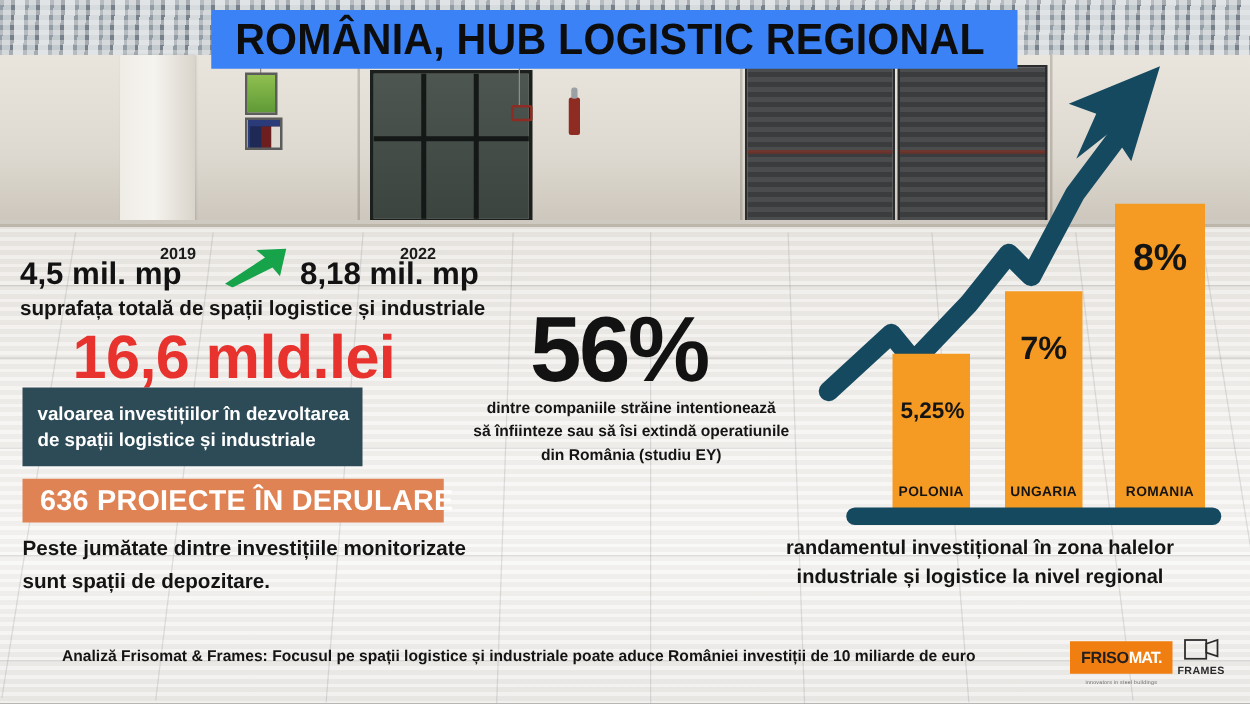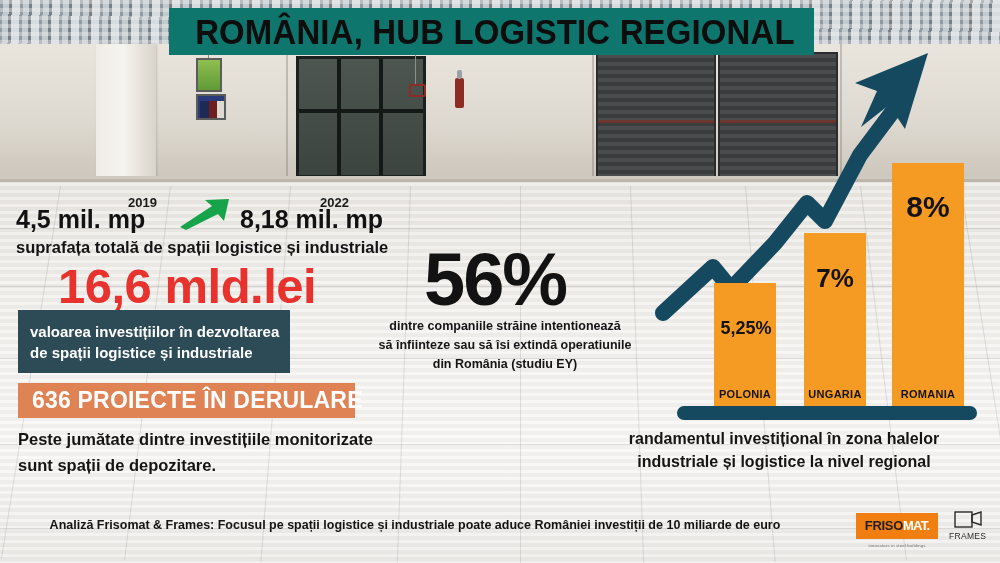--- a/index.html
+++ b/index.html
@@ -66,21 +66,21 @@
   .floor .hline{position:absolute;left:0;width:100%;height:1px;background:rgba(120,120,125,.22);}
   .floor .vline{position:absolute;top:10px;bottom:0;width:1px;background:rgba(120,120,125,.20);transform-origin:top center;}
   .floor-sheen{
     position:absolute;inset:0;
     background:repeating-linear-gradient(180deg,rgba(255,255,255,.55) 0 3px,rgba(205,203,200,.25) 3px 7px);
     opacity:.55;
   }
   
   .title-band{
     position:absolute;left:169px;top:8px;width:645px;height:47px;
-    background:#0f766e;display:flex;align-items:center;justify-content:flex-end;
+    background:#3b82f6;display:flex;align-items:center;justify-content:flex-start;
   }
   .title-band span{
     font-weight:bold;font-size:35px;color:#0d0d0d;letter-spacing:.2px;
     transform:scaleX(.94);white-space:nowrap;
   }
   
   .yr{position:absolute;font-weight:bold;font-size:13px;color:#1a1a1a;}
   .big-line{position:absolute;font-weight:bold;color:#121212;font-size:25px;white-space:nowrap;}
   .sub-line{position:absolute;font-weight:bold;color:#141414;font-size:16.5px;white-space:nowrap;}
   .green-arrow{position:absolute;left:176px;top:196px;width:56px;height:34px;}
@@ -117,31 +117,31 @@
   .baseline{position:absolute;left:677px;top:406px;width:300px;height:14px;background:#14495f;border-radius:8px;}
   .chart-cap{
     position:absolute;left:616px;top:427px;width:336px;text-align:center;
     font-weight:bold;font-size:16px;color:#141414;line-height:1.45;
   }
   
   .footer-note{
     position:absolute;left:0;top:518px;width:830px;text-align:center;
     font-weight:bold;font-size:12.5px;color:#141414;
   }
-  .logos{position:absolute;left:856px;top:510px;display:flex;align-items:center;gap:11px;}
+  .logos{position:absolute;left:856px;top:510px;display:flex;align-items:center;gap:4px;}
   .frisomat{position:relative;width:82px;height:26px;background:#f07e10;display:flex;align-items:center;justify-content:center;}
   .frisomat .fm1{font-weight:bold;font-size:13px;color:#231f20;letter-spacing:-.3px;}
   .frisomat .fm2{font-weight:bold;font-size:13px;color:#fff;letter-spacing:-.8px;}
   .frisomat .tag{
     position:absolute;left:0;bottom:-9px;width:82px;text-align:center;
     font-size:4.2px;color:#6b6b6b;letter-spacing:.2px;white-space:nowrap;
   }
   .frames{display:flex;flex-direction:column;align-items:center;gap:1px;}
   .frames .mark{width:30px;height:20px;}
-  .frames .nm{font-weight:normal;font-size:8.5px;color:#2a2a2a;letter-spacing:.3px;}
+  .frames .nm{font-weight:bold;font-size:8.5px;color:#2a2a2a;letter-spacing:.3px;}
 </style>
 </head>
 <body>
 
 <div id="stage">
 
   <div class="bg">
     <div class="ceiling"></div>
     <div class="wall"></div>
     <div class="wall-seam" style="left:286px"></div>

